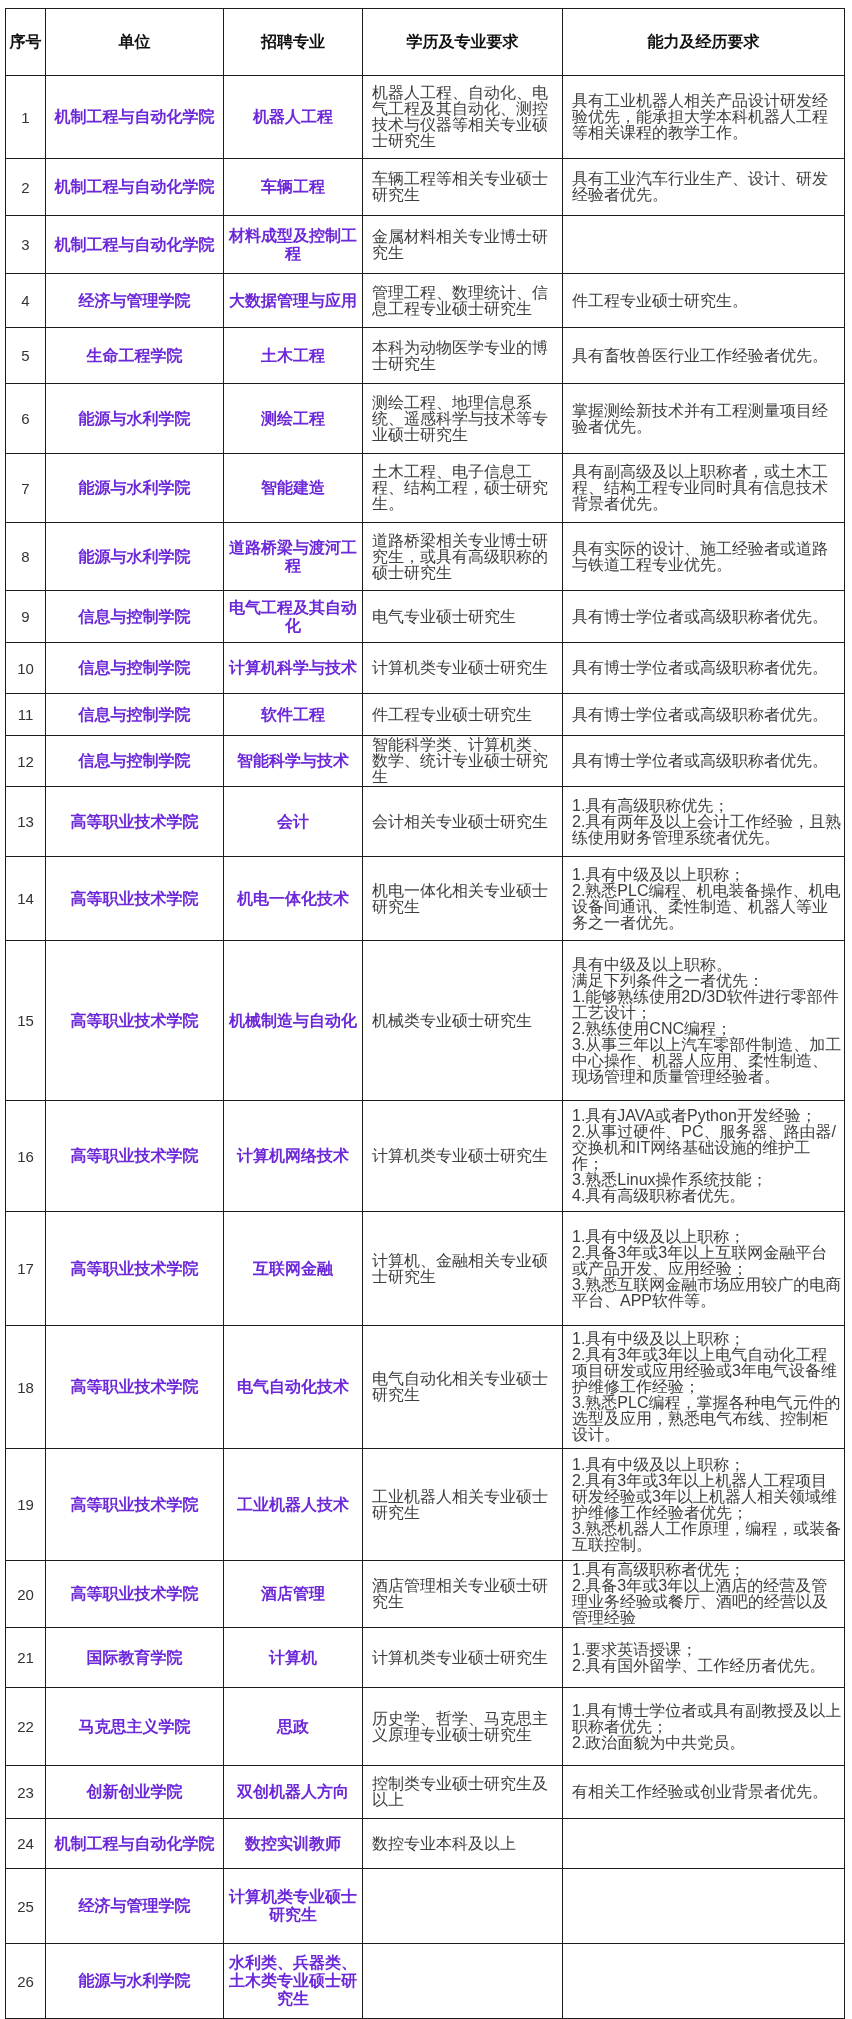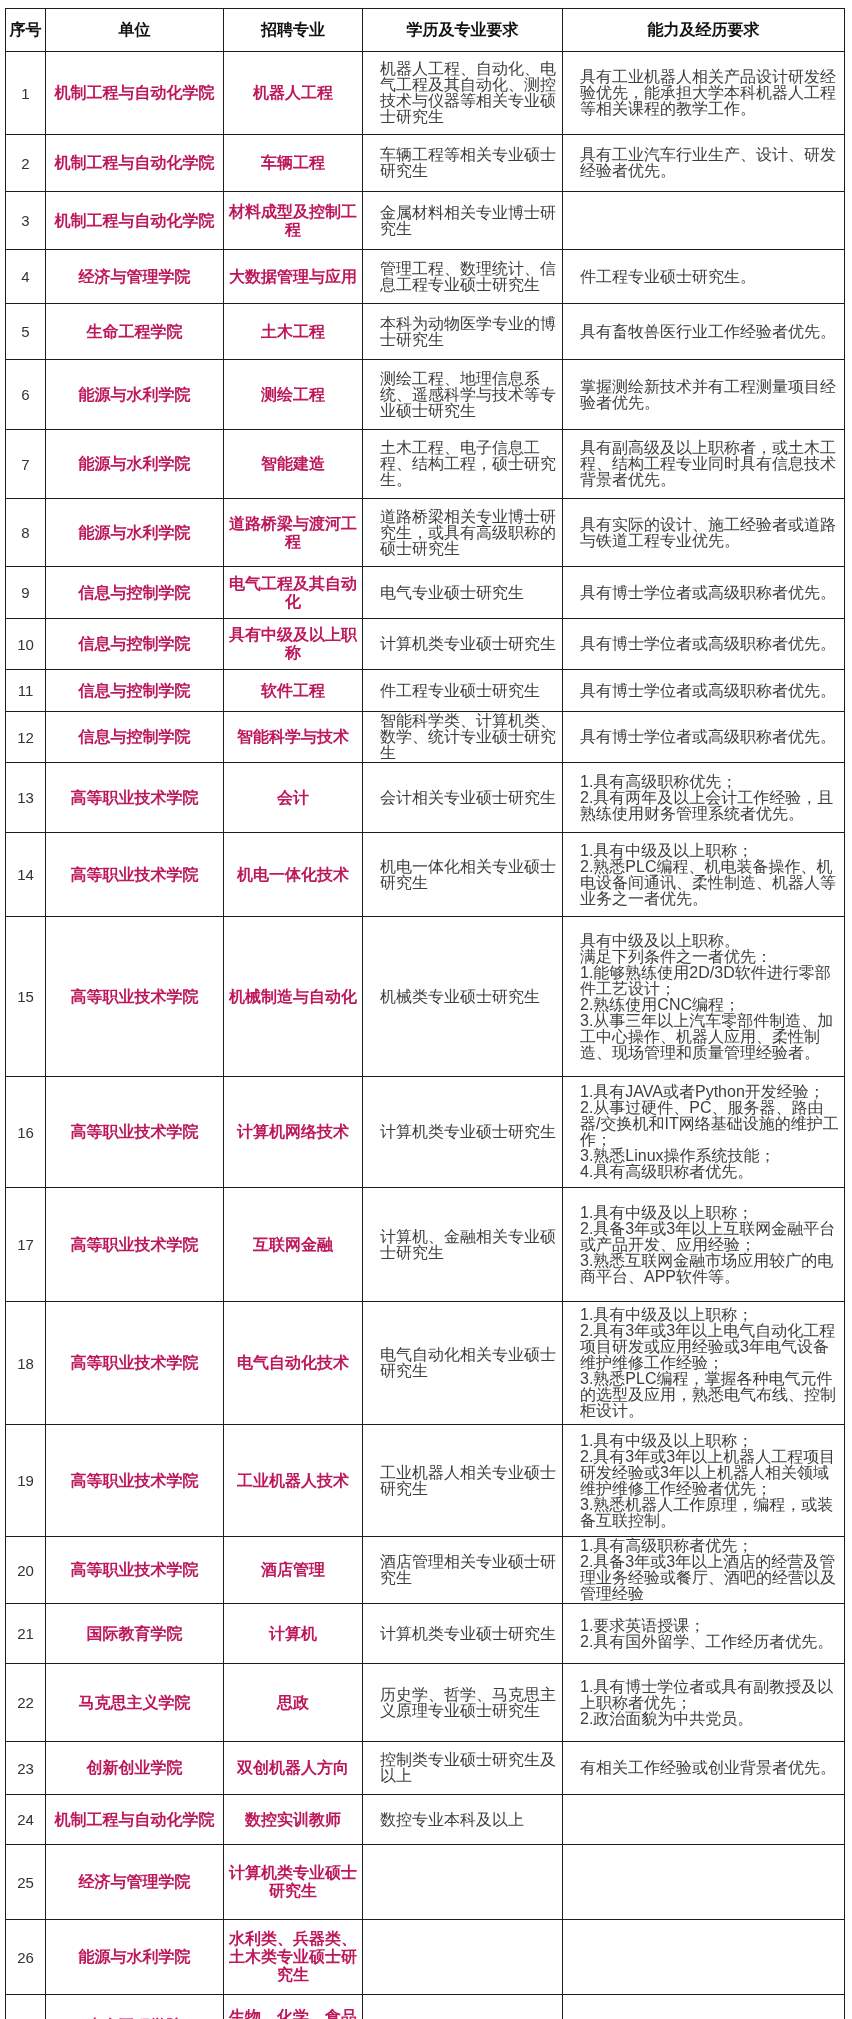--- a/index.html
+++ b/index.html
@@ -21,42 +21,42 @@
     border: 1px solid #1c1c1c;
     vertical-align: middle;
     overflow: hidden;
   }
   table.recruit th {
     font-size: 16px;
     font-weight: bold;
     color: #111111;
     text-align: center;
     height: 42px;
-    padding: 0 2px;
+    padding: 12px 2px;
   }
   td.c-no {
     text-align: center;
     font-size: 15px;
     color: #333333;
     padding: 0;
   }
   td.c-unit, td.c-major {
     text-align: center;
     font-weight: bold;
-    color: #be185d;
+    color: #6d28d9;
     font-size: 16px;
     line-height: 18px;
     padding: 0 2px;
   }
   td.c-edu, td.c-req {
     text-align: left;
     font-size: 16px;
     line-height: 16px;
     color: #3d3d3d;
-    padding: 1px 2px 1px 17px;
+    padding: 1px 2px 1px 9px;
     white-space: pre-line;
   }
   .col-no   { width: 40px;  }
   .col-unit { width: 178px; }
   .col-major{ width: 139px; }
   .col-edu  { width: 200px; }
 </style>
 </head>
 <body>
 
@@ -137,21 +137,21 @@
       <tr style="height: 52px;">
     <td class="c-no">9</td>
     <td class="c-unit">信息与控制学院</td>
     <td class="c-major">电气工程及其自动化</td>
     <td class="c-edu">电气专业硕士研究生</td>
     <td class="c-req">具有博士学位者或高级职称者优先。</td>
   </tr>
       <tr style="height: 51px;">
     <td class="c-no">10</td>
     <td class="c-unit">信息与控制学院</td>
-    <td class="c-major">具有中级及以上职称</td>
+    <td class="c-major">计算机科学与技术</td>
     <td class="c-edu">计算机类专业硕士研究生</td>
     <td class="c-req">具有博士学位者或高级职称者优先。</td>
   </tr>
       <tr style="height: 42px;">
     <td class="c-no">11</td>
     <td class="c-unit">信息与控制学院</td>
     <td class="c-major">软件工程</td>
     <td class="c-edu">件工程专业硕士研究生</td>
     <td class="c-req">具有博士学位者或高级职称者优先。</td>
   </tr>

